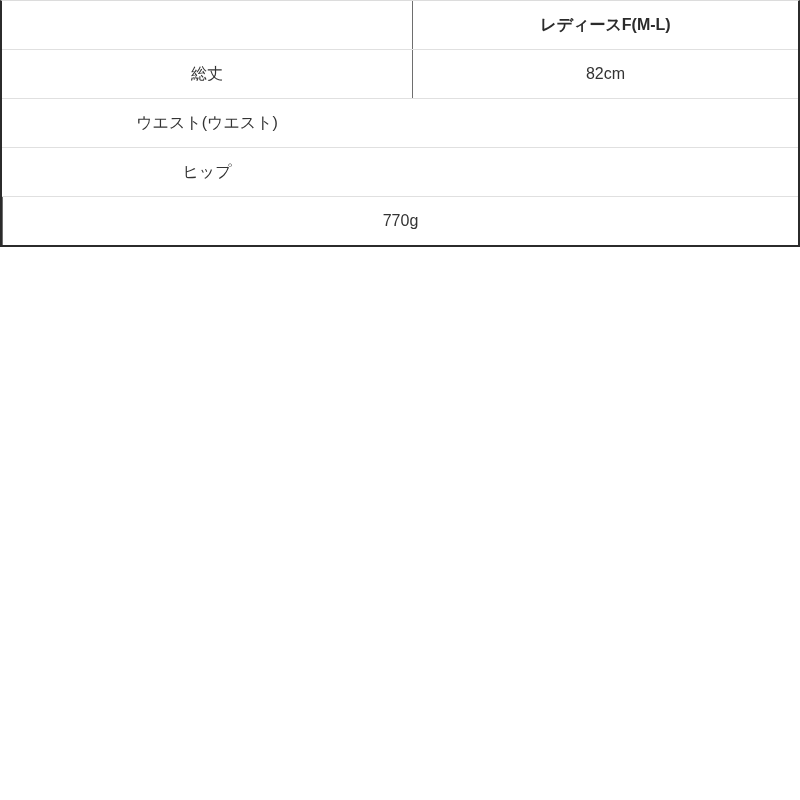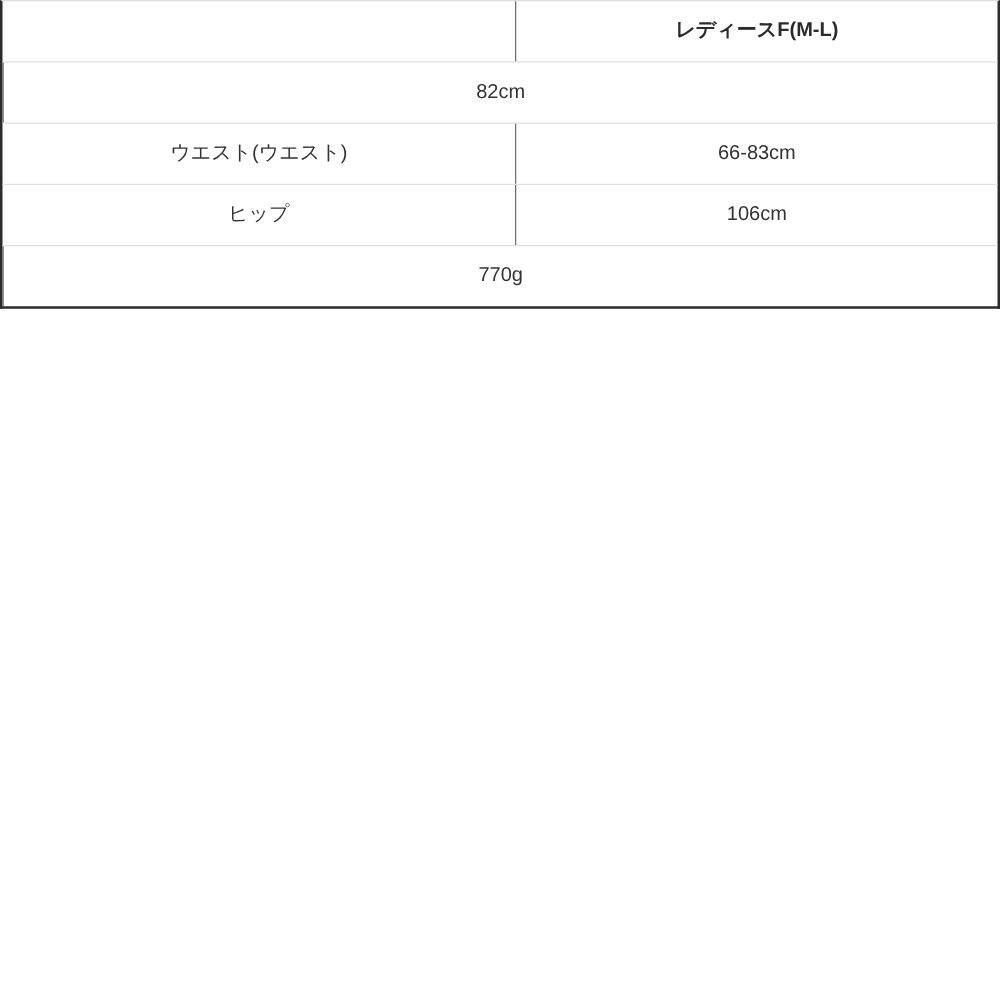--- a/index.html
+++ b/index.html
@@ -61,31 +61,30 @@
 
 <div class="page">
   <div class="size-table">
 
     <div class="row header-row">
       <div class="cell label-cell"></div>
       <div class="cell value-cell">レディースF(M-L)</div>
     </div>
 
     <div class="row">
+      <div class="cell label-cell">総丈</div>
       <div class="cell value-cell">82cm</div>
     </div>
 
     <div class="row">
       <div class="cell label-cell">ウエスト(ウエスト)</div>
-      <div class="cell value-cell">66-83cm</div>
     </div>
 
     <div class="row">
       <div class="cell label-cell">ヒップ</div>
-      <div class="cell value-cell">106cm</div>
     </div>
 
 
     <div class="row">
       <div class="cell value-cell">770g</div>
     </div>
 
   </div>
 </div>
 

